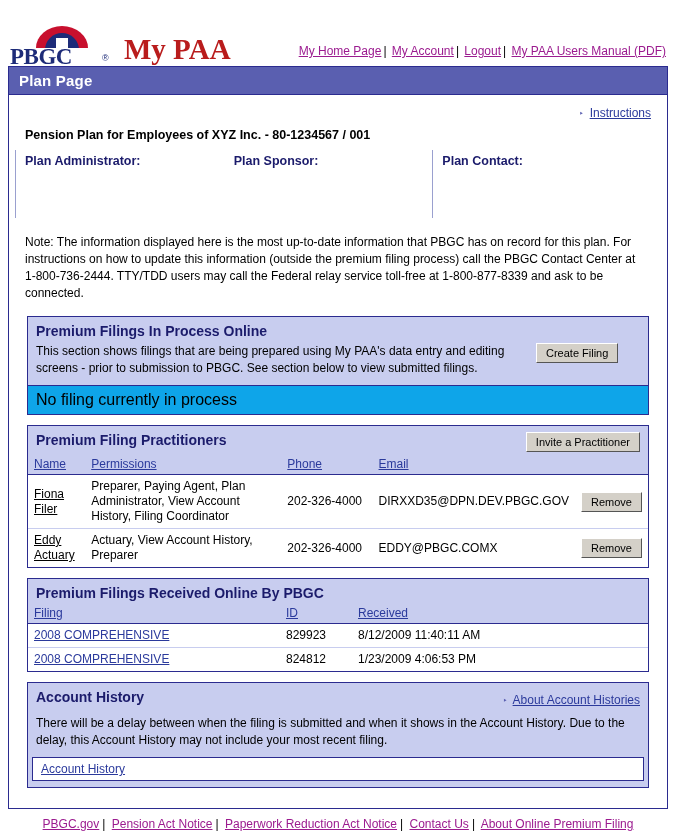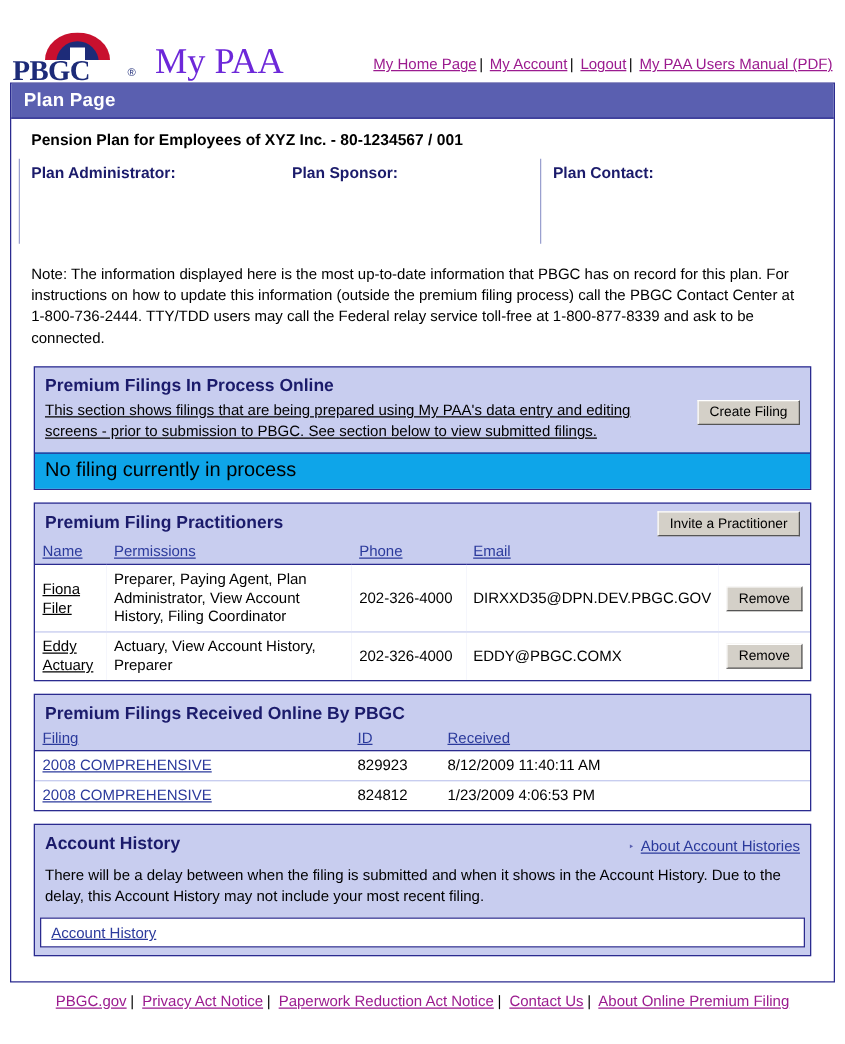--- a/index.html
+++ b/index.html
@@ -63,23 +63,23 @@
     letter-spacing: -0.5px;
     color: #1d2b78;
   }
   .logo-sub {
     position: absolute; left: 92px; top: 27px;
     font-size: 9px;
     color: #1d2b78;
   }
   .mypaa {
     font-family: "Liberation Serif", serif;
-    font-weight: normal;
+    font-weight: bold;
     font-size: 29px;
-    color: #6d28d9;
+    color: #b91c1c;
     line-height: 1;
     padding-bottom: 2px;
     margin-left: 2px;
   }
 
   .toplinks {
     margin-top: 18px;
     font-size: 12px;
     color: #1d2b78;
     white-space: nowrap;
@@ -283,20 +283,24 @@
       <a class="hdr-link" href="#">Logout</a><span class="sep">|</span>
       <a class="hdr-link" href="#">My PAA Users Manual (PDF)</a>
     </div>
   </div>
 
   <div class="panel">
     <div class="panel-title">Plan Page</div>
 
     <div class="panel-body">
 
+      <div class="instr-row">
+        <span class="bullet-ico">‣</span>
+        <a class="link" href="#">Instructions</a>
+      </div>
 
       <div class="plan-name">Pension Plan for Employees of XYZ Inc. - 80-1234567 / 001</div>
 
       <div class="three-col">
         <div class="col">
           <div class="vline"></div>
           <span>Plan Administrator:</span>
         </div>
         <div class="col">
           <span>Plan Sponsor:</span>
@@ -306,21 +310,21 @@
           <span>Plan Contact:</span>
         </div>
       </div>
 
       <div class="note">Note: The information displayed here is the most up-to-date information that PBGC has on record for this plan. For instructions on how to update this information (outside the premium filing process) call the PBGC Contact Center at 1-800-736-2444. TTY/TDD users may call the Federal relay service toll-free at 1-800-877-8339 and ask to be connected.</div>
 
       <div class="section">
         <div class="section-head">
           <div class="section-title">Premium Filings In Process Online</div>
         </div>
-        <div style="display:flex; align-items:flex-start; justify-content:space-between;text-decoration:underline;">
+        <div style="display:flex; align-items:flex-start; ">
           <div class="section-desc">This section shows filings that are being prepared using My PAA's data entry and editing screens - prior to submission to PBGC. See section below to view submitted filings.</div>
           <div style="padding:2px 8px 8px 8px;">
             <button class="btn">Create Filing</button>
           </div>
         </div>
         <div class="white-strip">No filing currently in process</div>
       </div>
 
       <div class="section">
         <div class="section-head">
@@ -406,19 +410,19 @@
         <div class="acct-link-strip">
           <a class="link" href="#">Account History</a>
         </div>
       </div>
 
     </div>
   </div>
 
   <div class="footer">
     <a href="#">PBGC.gov</a><span class="sep">|</span>
-    <a href="#">Privacy Act Notice</a><span class="sep">|</span>
+    <a href="#">Pension Act Notice</a><span class="sep">|</span>
     <a href="#">Paperwork Reduction Act Notice</a><span class="sep">|</span>
     <a href="#">Contact Us</a><span class="sep">|</span>
     <a href="#">About Online Premium Filing</a>
   </div>
 
 </div>
 
 </body></html>

